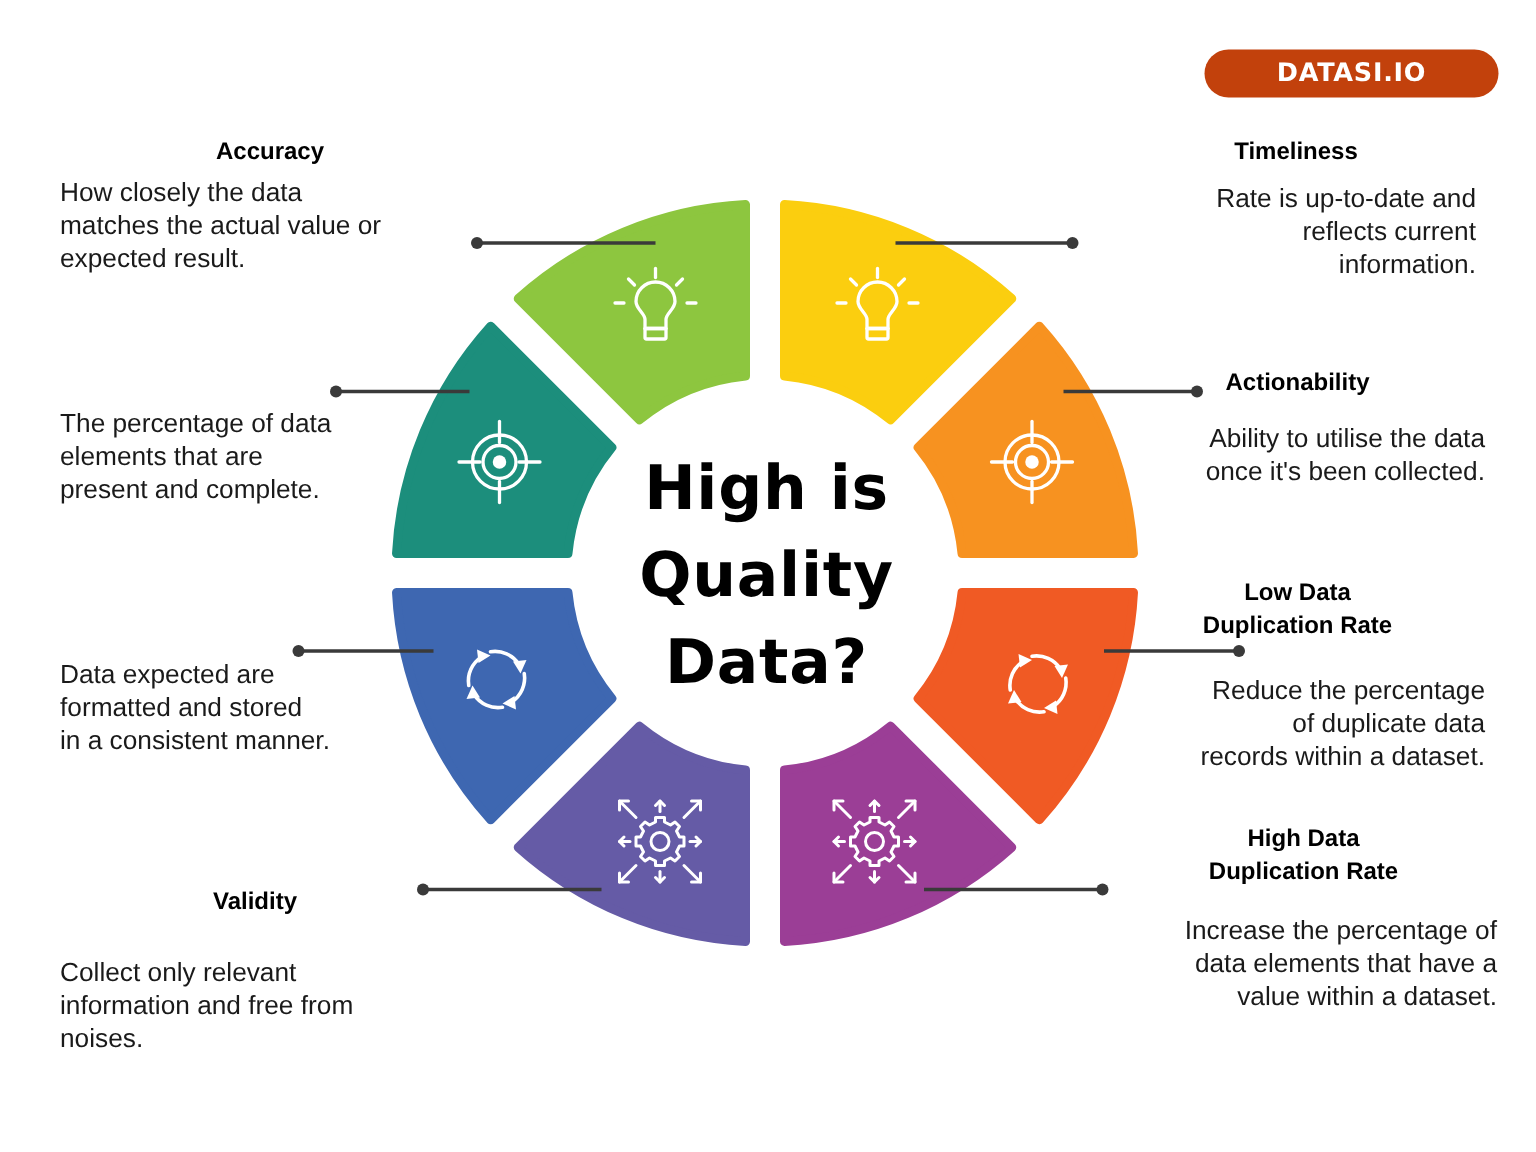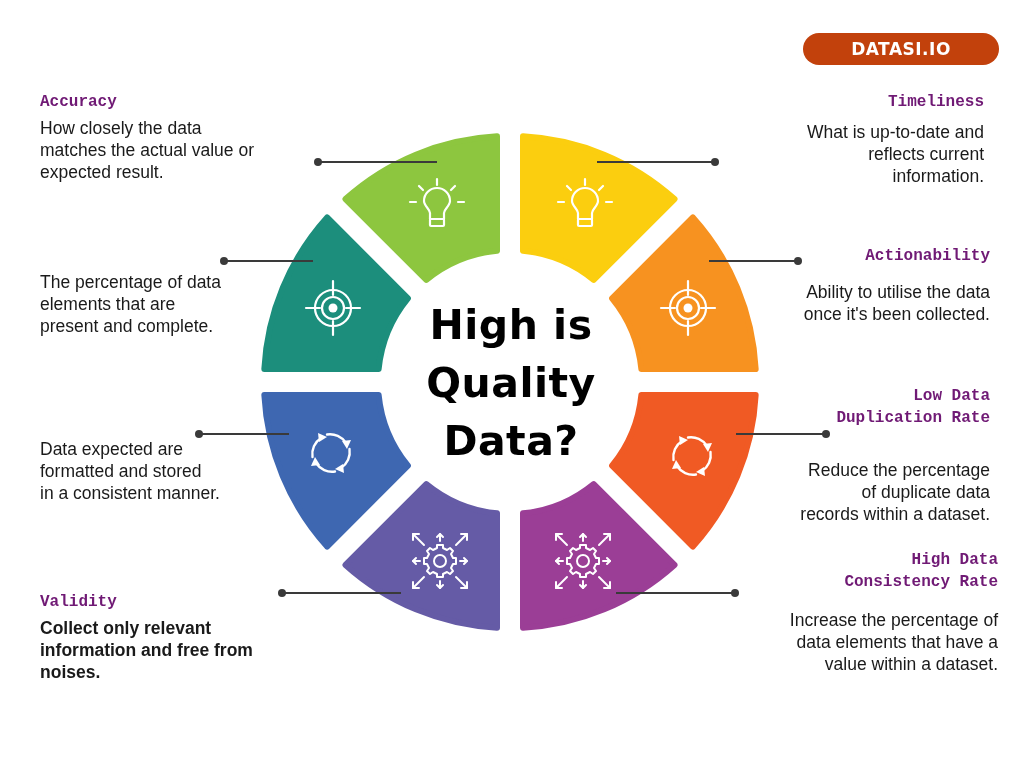--- a/index.html
+++ b/index.html
@@ -8,22 +8,22 @@
     font-family: "DejaVu Sans", "Liberation Sans", sans-serif; color: #111111;
   }
   .badge {
     position: absolute; left: 803px; top: 33px; width: 196px; height: 32px;
     background: #c2410c; border-radius: 16px; color: #ffffff;
     font-family: "DejaVu Sans", sans-serif; font-weight: bold; font-size: 17px;
     display: flex; align-items: center; justify-content: center; letter-spacing: 0.5px;
   }
   .item { position: absolute; }
   .item .title {
-    font-family: Liberation Mono, monospace; font-weight: bold; font-size: 16px; line-height: 22px;
-    color: #701a75; white-space: pre-line;
+    font-family: Liberation Sans, sans-serif; font-weight: bold; font-size: 16px; line-height: 22px;
+    color: #000000; white-space: pre-line; text-align: center;
   }
   .item .desc {
     font-family: "Liberation Sans", sans-serif; font-size: 17.5px; line-height: 22px;
     color: #1a1a1a; margin-top: 6px; white-space: pre-line;
   }
   .left { text-align: left; }
   .right { text-align: right; }
   svg.wheel { position: absolute; left: 0; top: 0; }
   .center-title {
     position: absolute; left: 400px; top: 296px; width: 222px; text-align: center;
@@ -218,42 +218,42 @@
 elements that are
 present and complete.</div>
 </div>
 <div class="item left" style="left:40px; top:432px; width:240px;">
   <div class="desc" style="margin-top:6px;">Data expected are
 formatted and stored
 in a consistent manner.</div>
 </div>
 <div class="item left" style="left:40px; top:591px; width:260px;">
   <div class="title">Validity</div>
-  <div class="desc" style="margin-top:4px;font-weight:bold;">Collect only relevant
+  <div class="desc" style="margin-top:24px;">Collect only relevant
 information and free from
 noises.</div>
 </div>
 
 <div class="item right" style="left:744px; top:91px; width:240px;">
   <div class="title">Timeliness</div>
-  <div class="desc" style="margin-top:8px;">What is up-to-date and
+  <div class="desc" style="margin-top:8px;">Rate is up-to-date and
 reflects current
 information.</div>
 </div>
 <div class="item right" style="left:740px; top:245px; width:250px;">
   <div class="title">Actionability</div>
   <div class="desc" style="margin-top:14px;">Ability to utilise the data
 once it's been collected.</div>
 </div>
 <div class="item right" style="left:740px; top:385px; width:250px;">
   <div class="title">Low Data
 Duplication Rate</div>
-  <div class="desc" style="margin-top:30px;">Reduce the percentage
+  <div class="desc" style="margin-top:20px;">Reduce the percentage
 of duplicate data
 records within a dataset.</div>
 </div>
 <div class="item right" style="left:740px; top:549px; width:258px;">
   <div class="title">High Data
-Consistency Rate</div>
+Duplication Rate</div>
   <div class="desc" style="margin-top:16px;">Increase the percentage of
 data elements that have a
 value within a dataset.</div>
 </div>
 
 </body></html>

